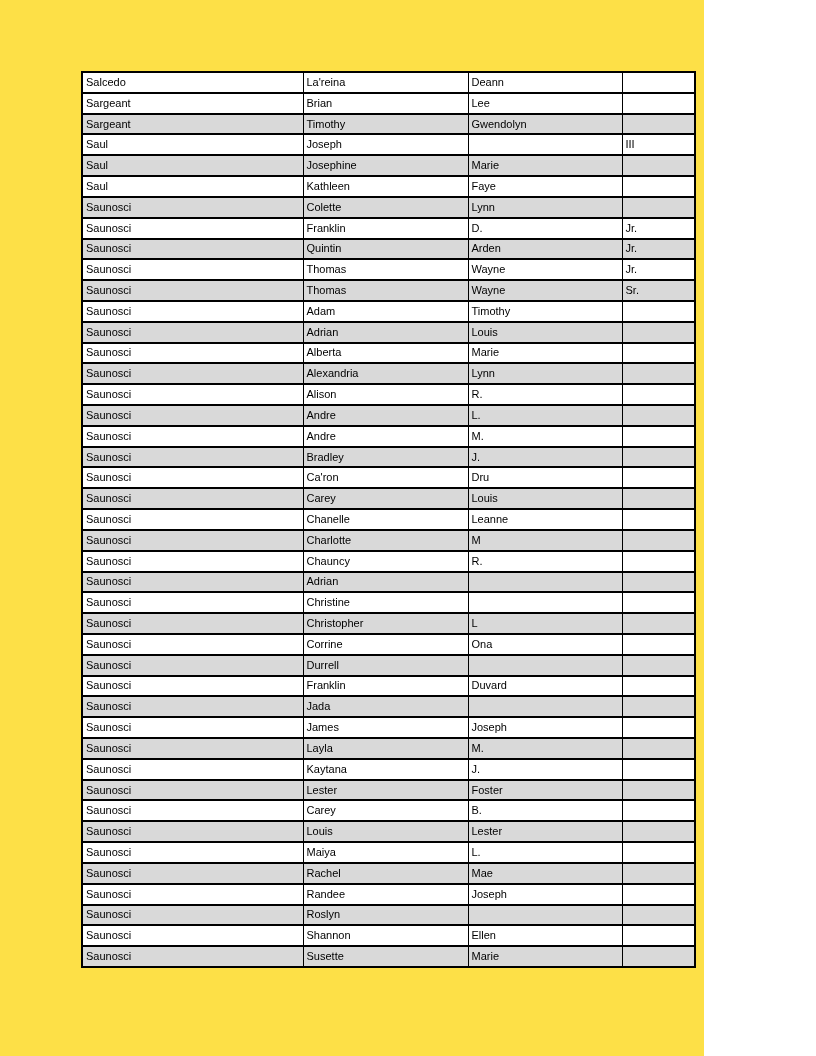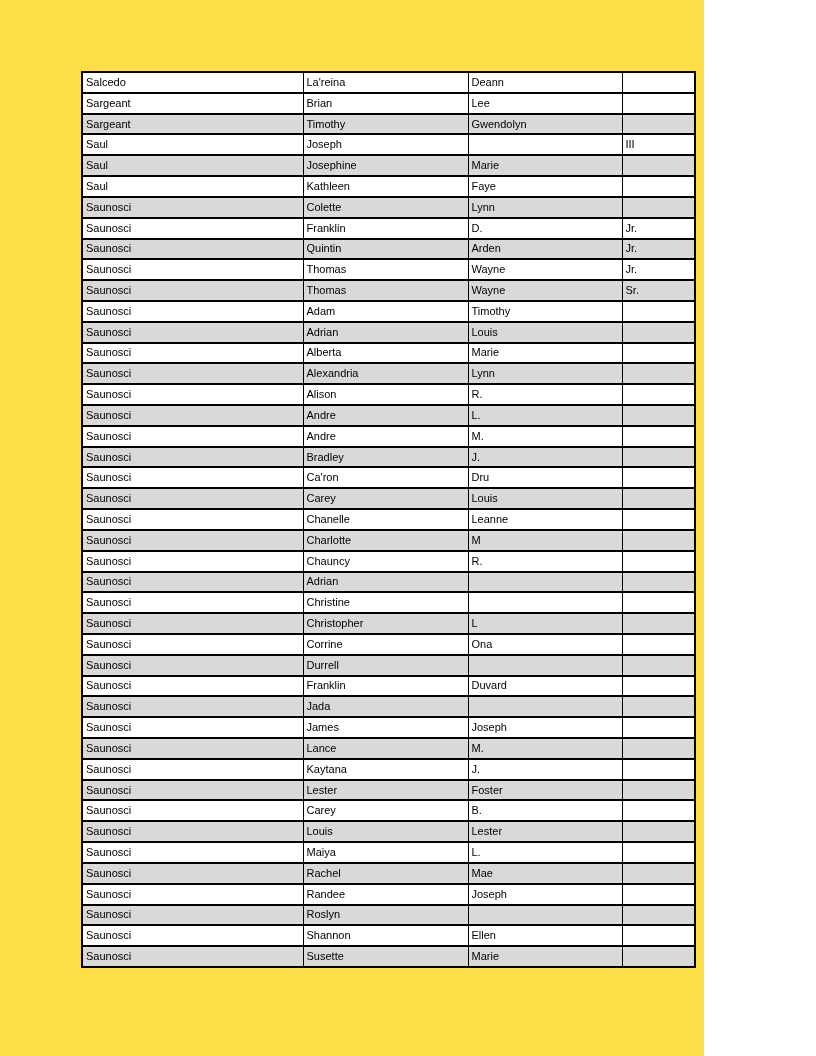--- a/index.html
+++ b/index.html
@@ -244,21 +244,21 @@
           <td></td>
         </tr>
         <tr style="background: rgb(255, 255, 255);">
           <td>Saunosci</td>
           <td>James</td>
           <td>Joseph</td>
           <td></td>
         </tr>
         <tr style="background: rgb(217, 217, 217);">
           <td>Saunosci</td>
-          <td>Lance</td>
+          <td>Layla</td>
           <td>M.</td>
           <td></td>
         </tr>
         <tr style="background: rgb(255, 255, 255);">
           <td>Saunosci</td>
           <td>Kaytana</td>
           <td>J.</td>
           <td></td>
         </tr>
         <tr style="background: rgb(217, 217, 217);">

